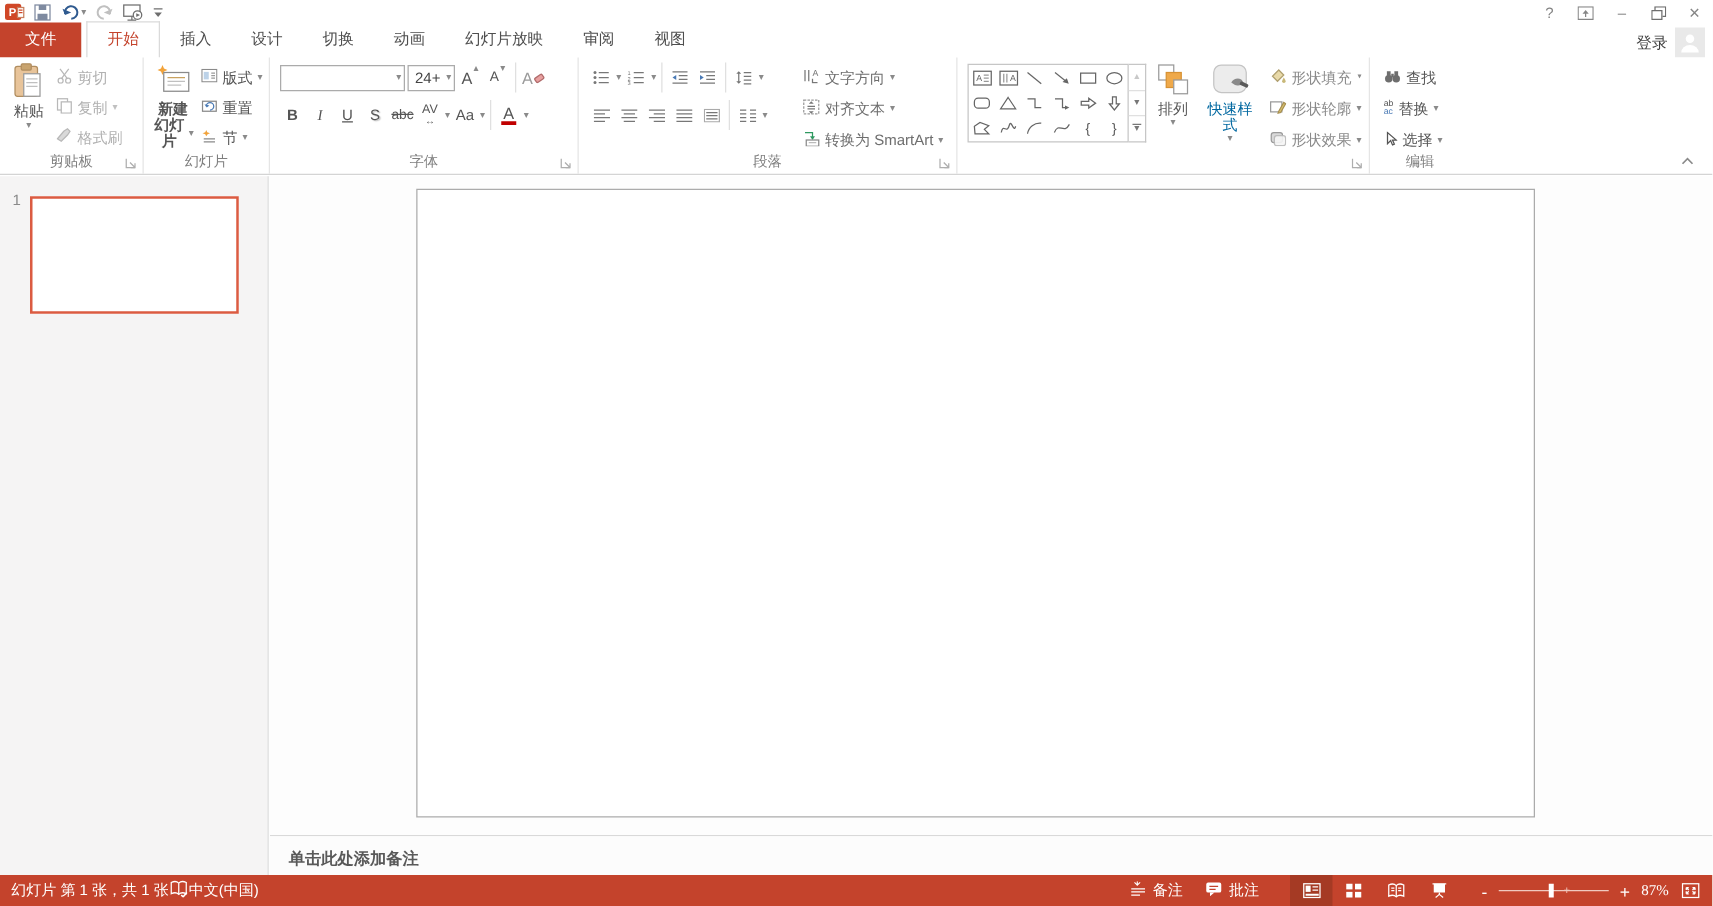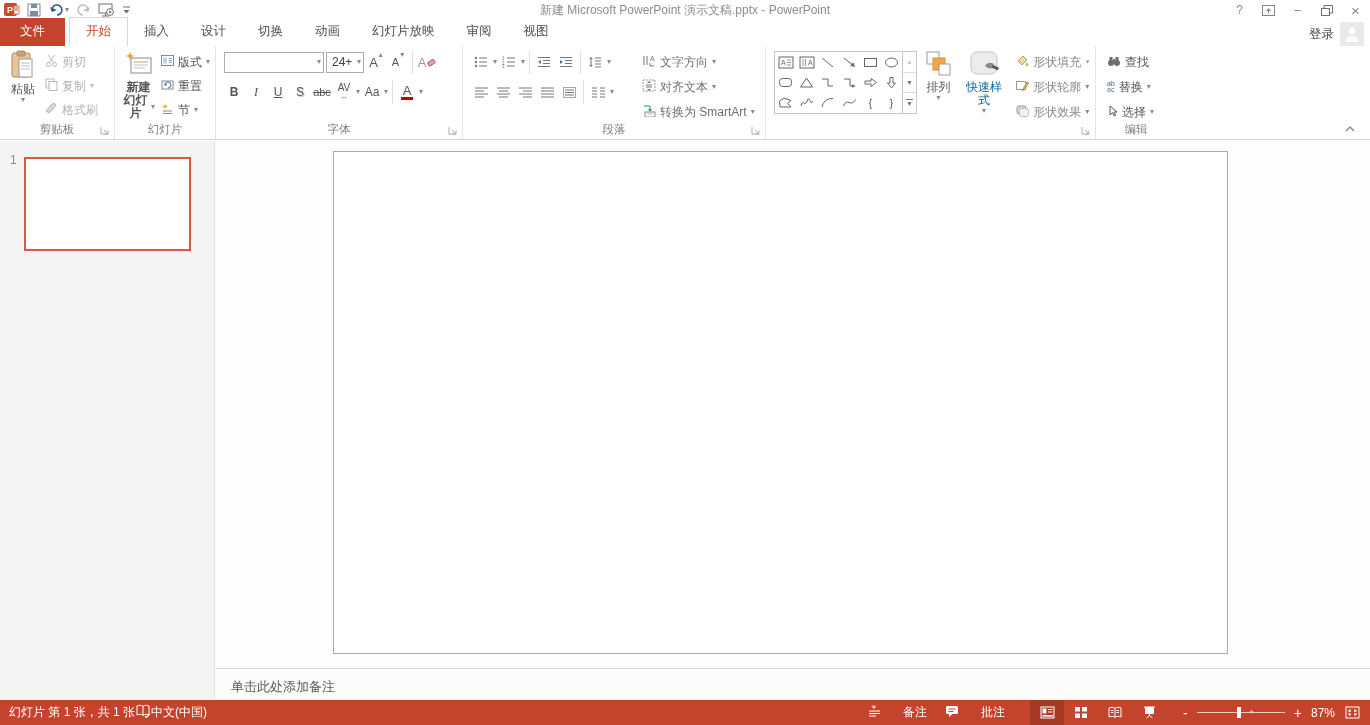--- a/index.html
+++ b/index.html
@@ -48,31 +48,31 @@
   .gal-btn { flex:1; display:flex; align-items:center; justify-content:center; font-size:7px; color:#777; border-bottom:1px solid #e0e0e0; flex-direction:column; line-height:6px;}
   .gal-btn:last-child { border-bottom:none; }
 
   #collapse-ribbon { position:absolute; right:14px; bottom:3px; }
 
   
   #workspace { position:absolute; top:141px; left:0; right:0; bottom:25px; background:#fdfdfd; }
   #thumbpanel { position:absolute; left:0; top:0; bottom:0; width:215px; background:#f5f4f4; border-right:1px solid #e0e0e0; }
   .slide-num { position:absolute; left:10px; top:12px; color:#8a8a8a; font-size:12px; }
   .thumb { position:absolute; left:24px; top:16px; width:167px; height:94px; background:#fff; border:2px solid #db5b41; }
-  #editor { position:absolute; left:216px; top:0; right:0; bottom:0; }
+  #editor { position:absolute; left:216px; top:0; right:0; bottom:0;font-weight:bold; }
   .canvas { position:absolute; left:117px; top:10px; width:895px; height:503px; background:#fff; border:1px solid #ababab; }
   .notes-divider { position:absolute; left:0; right:0; top:527px; height:1px; background:#d9d9d9; }
   .notesbar { position:absolute; left:0; right:0; top:528px; bottom:0; background:#fcfcfc; }
   .notes-ph { position:absolute; left:15px; top:9px; color:#595959; font-size:13px; }
 
   
   #statusbar { position:absolute; left:0; right:0; bottom:0; height:25px; background:#c4432c; color:#fff; display:flex; align-items:center; font-size:12px; }
   .sb-left { display:flex; align-items:flex-end; gap:0; padding-left:9px; }
   .sb-right { margin-left:auto; display:flex; align-items:center; gap:0; padding-right:6px; }
-  .sb-item { display:flex; align-items:center; gap:22px; padding:0 9px; height:26px; }
+  .sb-item { display:flex; align-items:center; gap:5px; padding:0 9px; height:26px;font-family:Liberation Serif, serif; }
   .viewbtn { width:34px; height:25px; display:flex; align-items:center; justify-content:center; }
   .viewbtn.active { background:#a53a24; }
   .zoom-track { width:88px; height:1px; background:#f0c9bf; position:relative; margin:0 6px; }
   .zoom-thumb { position:absolute; left:40px; top:-5px; width:4px; height:11px; background:#fff; }
   .zoom-mid { position:absolute; left:52px; top:-3px; color:#f0c9bf; font-size:9px; line-height:7px; }
   .zsign { font-size:14px; padding:0 3px; }
 </style>
 </head>
 <body>
 
@@ -116,21 +116,20 @@
           <path d="M11 7.5 L14 9 L11 10.5 Z" fill="#6e6e6e"></path>
         </svg>
     </span>
     <span class="qat-ic">
       <svg width="9" height="12">
           <line x1="1" y1="3" x2="8" y2="3" stroke="#6e6e6e"></line>
           <path d="M1.5 6 L7.5 6 L4.5 9.5 Z" fill="#6e6e6e"></path>
         </svg>
     </span>
   </div>
-  <div class="title">新建 Microsoft PowerPoint 演示文稿.pptx - PowerPoint</div>
   <div class="winbtns">
     <span class="winbtn">?</span>
     <span class="winbtn">
       <svg width="13" height="11">
           <rect x="0.5" y="0.5" width="12" height="10" fill="none" stroke="#868686"></rect>
           <path d="M6.5 3 L9 6 L4 6 Z" fill="#868686"></path>
           <line x1="6.5" y1="5" x2="6.5" y2="8.5" stroke="#868686"></line>
         </svg>
     </span>
     <span class="winbtn">–</span>

